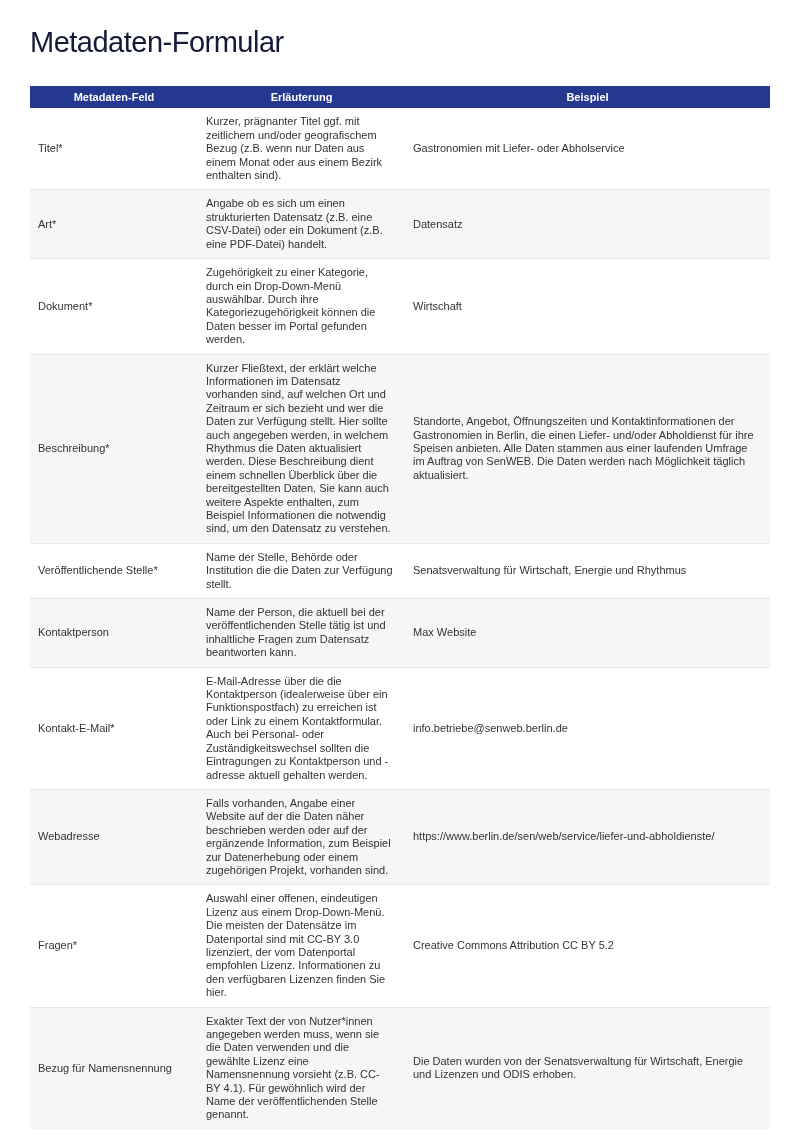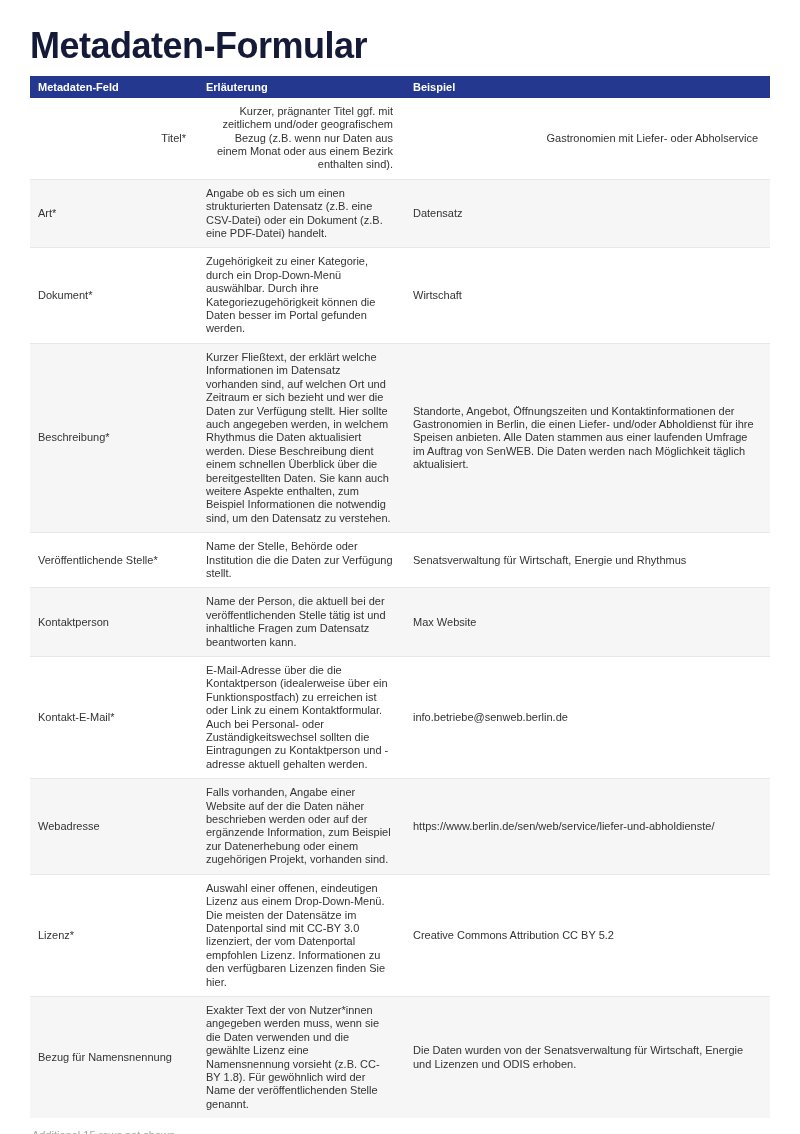--- a/index.html
+++ b/index.html
@@ -21,53 +21,53 @@
     width: 800px;
     height: 1134px;
     overflow: hidden;
     font-family: "Liberation Sans", sans-serif;
     color: var(--body-text);
   }
   .container {
     padding: 27px 30px 0 30px;
   }
   h1.page-title {
-    margin: 0 0 11px 0;
-    font-size: 36px;
+    margin: 0 0 29px 0;
+    font-size: 29px;
     line-height: 1.05;
-    font-weight: 700;
+    font-weight: 400;
     letter-spacing: -0.5px;
     color: var(--title-text);
   }
   table.meta-table {
     width: 740px;
     border-collapse: collapse;
     table-layout: fixed;
   }
   col.c1 { width: 168px; }
   col.c2 { width: 207px; }
   col.c3 { width: 365px; }
   thead th {
     background: var(--header-bg);
     color: var(--header-text);
     font-size: 11px;
     font-weight: 700;
-    text-align: left;
+    text-align: center;
     padding: 5px 8px 5px 8px;
     vertical-align: middle;
   }
   tbody td {
     font-size: 11px;
     line-height: 1.22;
     padding: 7px 12px 7px 8px;
     vertical-align: middle;
     border-top: 1px solid var(--border);
     word-wrap: break-word;
   }
-  tbody tr:first-child td { border-top: none; text-align: right; }
+  tbody tr:first-child td { border-top: none; }
   tbody tr.alt { background: var(--row-alt-bg); }
   .note {
     margin: 11px 0 0 2px;
     font-size: 11px;
     color: var(--muted-text);
   }
 </style>
 </head>
 <body>
 
@@ -131,28 +131,28 @@
       <td>info.betriebe@senweb.berlin.de</td>
     </tr>
 
     <tr class="alt">
       <td>Webadresse</td>
       <td>Falls vorhanden, Angabe einer Website auf der die Daten näher beschrieben werden oder auf der ergänzende Information, zum Beispiel zur Datenerhebung oder einem zugehörigen Projekt, vorhanden sind.</td>
       <td>https://www.berlin.de/sen/web/service/liefer-und-abholdienste/</td>
     </tr>
 
     <tr>
-      <td>Lizenz*</td>
+      <td>Fragen*</td>
       <td>Auswahl einer offenen, eindeutigen Lizenz aus einem Drop-Down-Menü. Die meisten der Datensätze im Datenportal sind mit CC-BY 3.0 lizenziert, der vom Datenportal empfohlen Lizenz. Informationen zu den verfügbaren Lizenzen finden Sie hier.</td>
       <td>Creative Commons Attribution CC BY 5.2</td>
     </tr>
 
     <tr class="alt">
       <td>Bezug für Namensnennung</td>
-      <td>Exakter Text der von Nutzer*innen angegeben werden muss, wenn sie die Daten verwenden und die gewählte Lizenz eine Namensnennung vorsieht (z.B. CC-BY 1.8). Für gewöhnlich wird der Name der veröffentlichenden Stelle genannt.</td>
+      <td>Exakter Text der von Nutzer*innen angegeben werden muss, wenn sie die Daten verwenden und die gewählte Lizenz eine Namensnennung vorsieht (z.B. CC-BY 4.1). Für gewöhnlich wird der Name der veröffentlichenden Stelle genannt.</td>
       <td>Die Daten wurden von der Senatsverwaltung für Wirtschaft, Energie und Lizenzen und ODIS erhoben.</td>
     </tr>
   </tbody>
   </table>
 
   <p class="note">Additional 15 rows not shown.</p>
 
 </div>
 
 </body></html>

